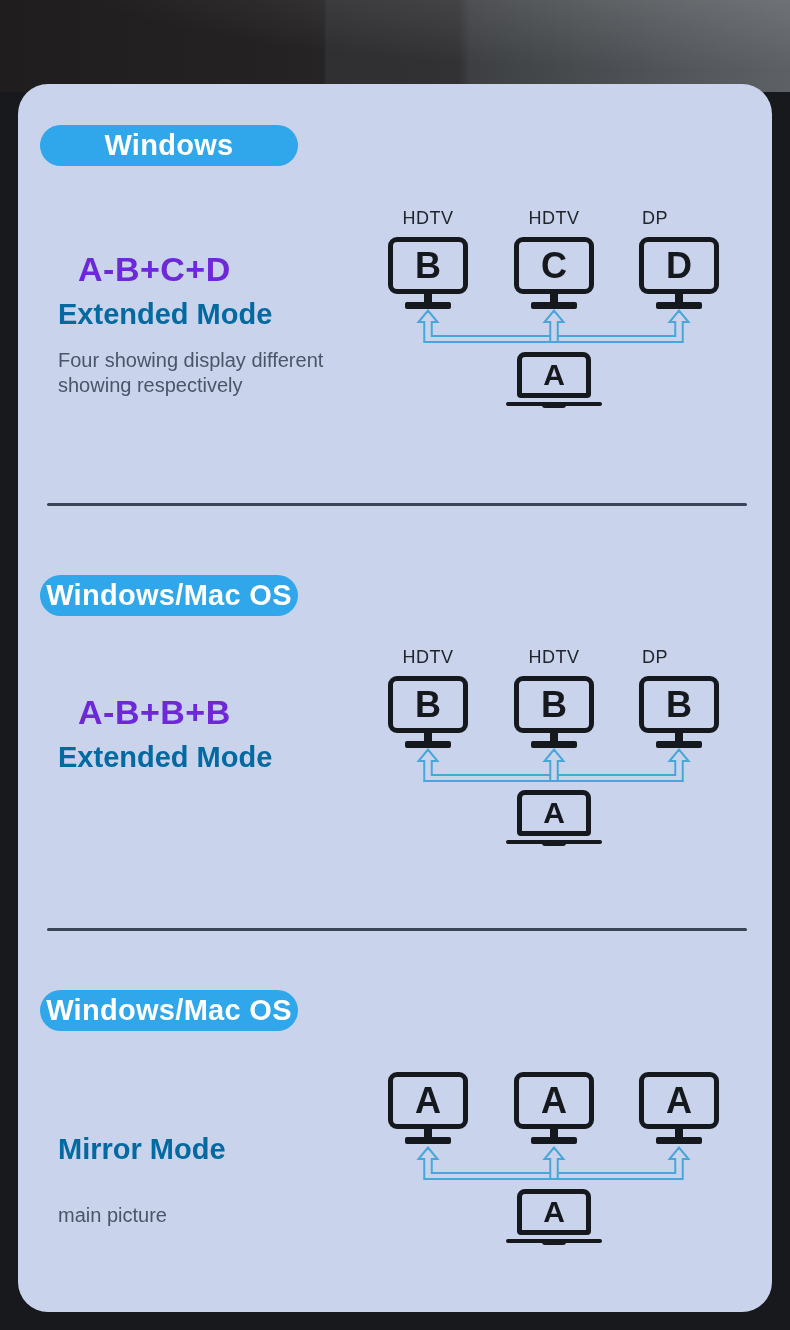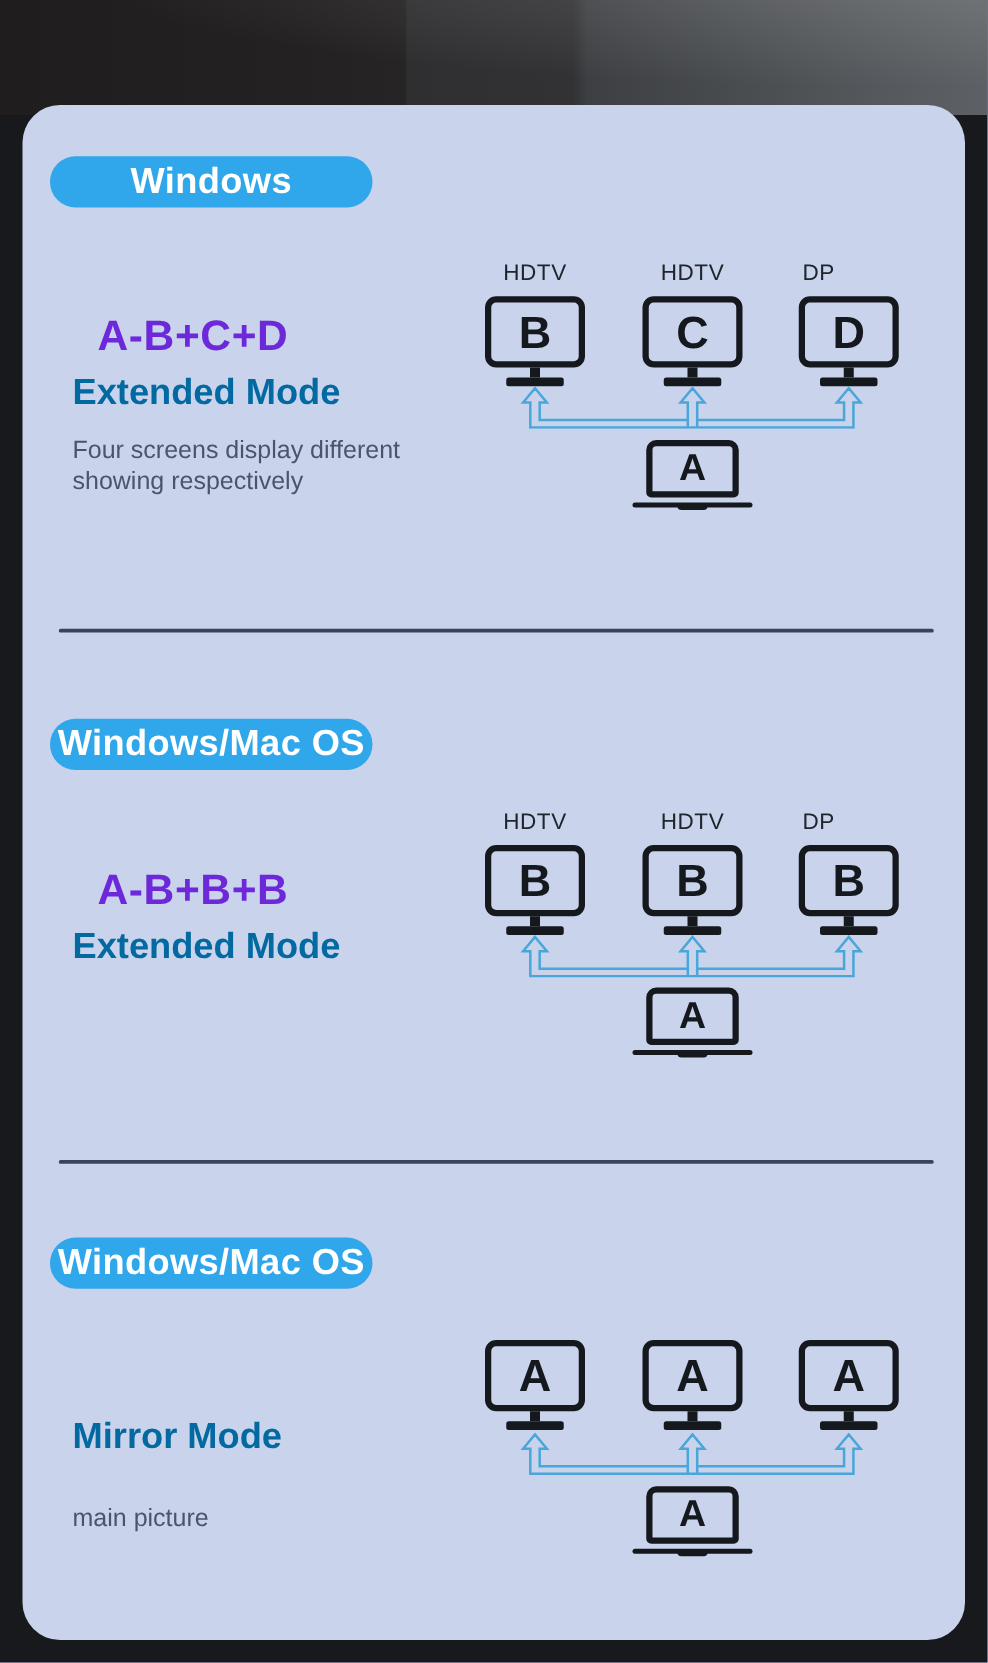--- a/index.html
+++ b/index.html
@@ -78,21 +78,21 @@
 
 <div class="banner"></div>
 
 <div class="card">
 
   <section class="panel" id="s1">
     <div class="badge">Windows</div>
     <div class="title">A-B+C+D</div>
     <div class="mode">Extended Mode</div>
     <div class="desc">
-      <span>Four screens display different</span><br>
+      <span>Four showing display different</span><br>
       <span>showing respectively</span>
     </div>
     <span class="port p1">HDTV</span>
     <span class="port p2">HDTV</span>
     <span class="port p3">DP</span>
     <div class="monitor m1">
       <div class="mon-screen">
           <span class="mon-letter">B</span>
         </div>
       <div class="mon-stem"></div>

